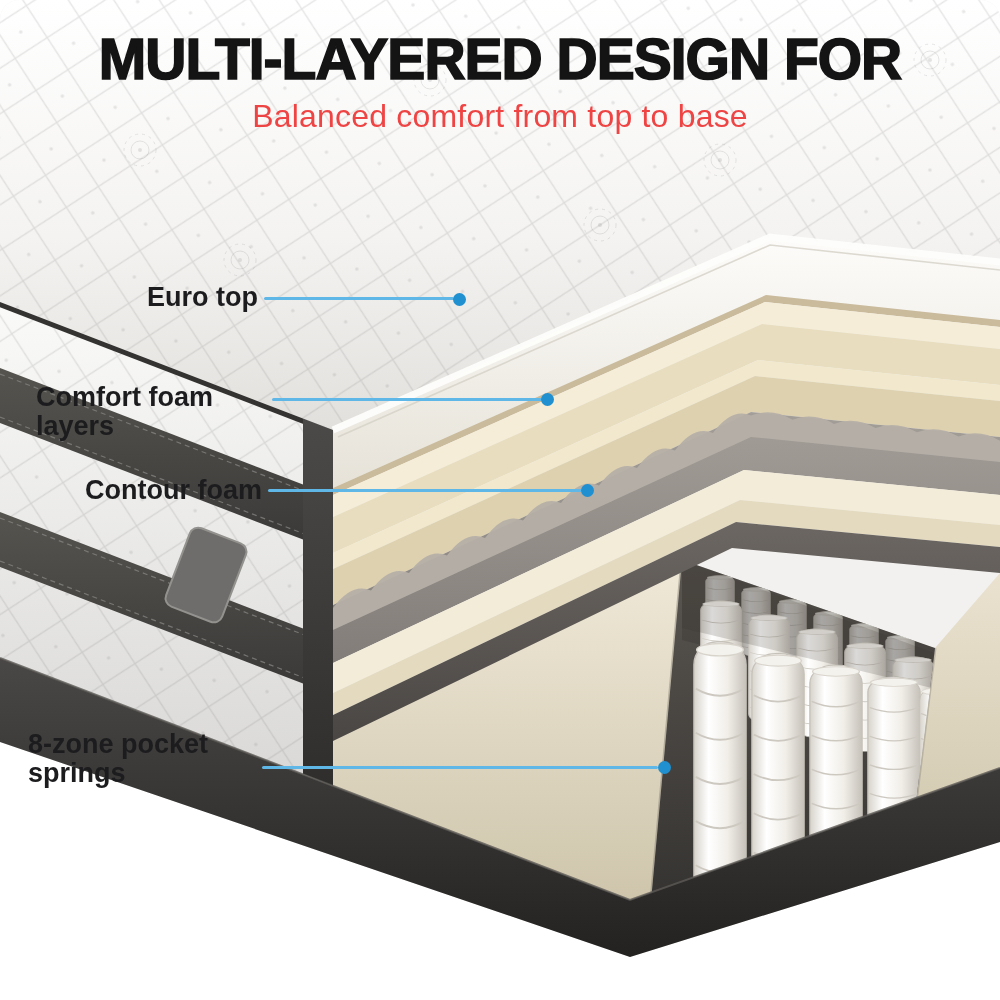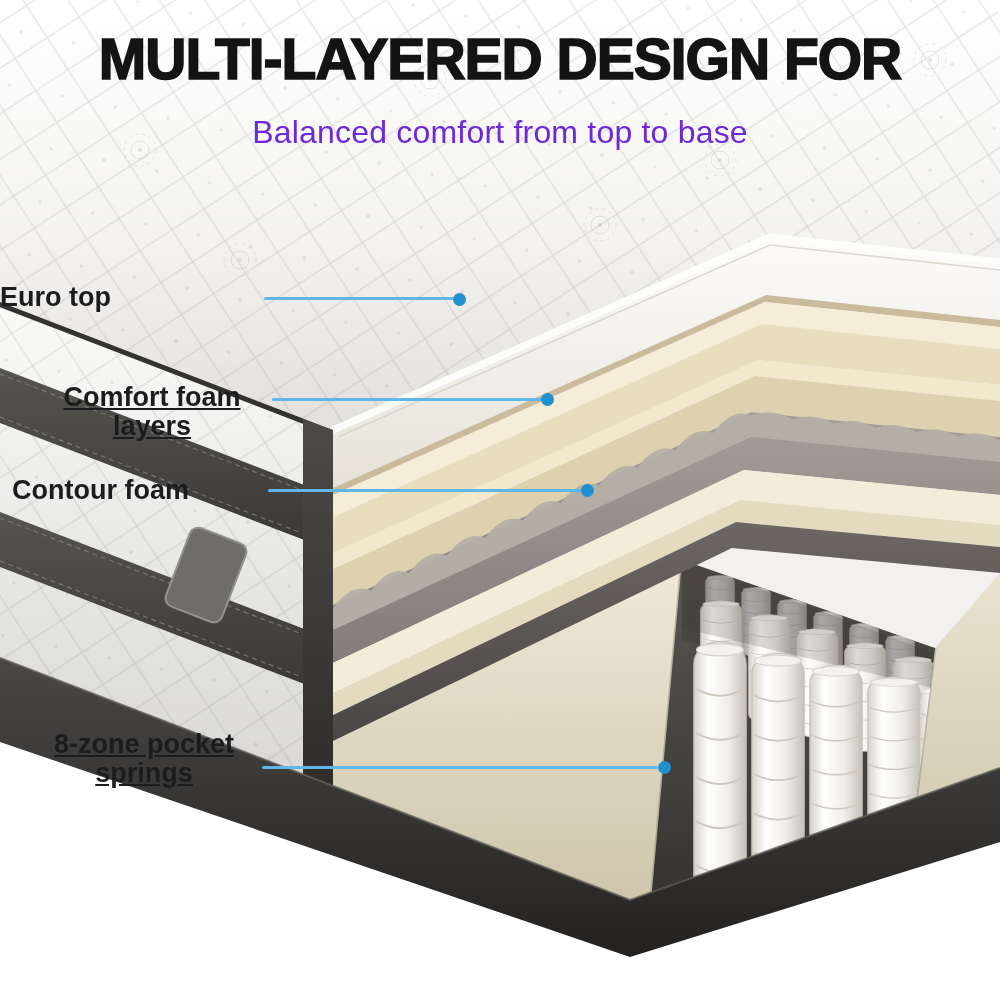--- a/index.html
+++ b/index.html
@@ -2,25 +2,25 @@
 <html style="--accent-line: #5fb7e8; --accent-dot: #2090d0; --title: #141414; --label: #1c1c1e; --base-dark: #2e2d2c; --foam-cream: #e8ddbe; --contour-gray: #8d8883; --fabric-white: #f7f6f4; --spring-white: #f1eee8;"><head>
 <meta charset="utf-8">
 <style>
   html,body{margin:0;padding:0;background:#ffffff;}
   .stage{position:relative;width:1000px;height:1000px;background:#fff;overflow:hidden;
          font-family:"Liberation Sans",sans-serif;border-radius:19px;}
   .illustration{position:absolute;inset:0;z-index:0;}
   .header{position:absolute;top:28px;left:0;right:0;text-align:center;z-index:2;}
   .title-line{font-size:57px;line-height:62px;font-weight:700;color:var(--title,#141414);
               letter-spacing:-1px;-webkit-text-stroke:1.6px var(--title,#141414);}
-  .subtitle{margin-top:24px;font-size:32px;font-weight:400;color:#6d28d9;letter-spacing:.2px;}
+  .subtitle{margin-top:8px;font-size:32px;font-weight:400;color:#ef4444;letter-spacing:.2px;}
   .callout-label{position:absolute;z-index:3;font-size:27px;font-weight:600;line-height:1.08;
                  color:var(--label,#1c1c1e);}
-  .align-right{}
-  .align-center{text-align:center;text-decoration:underline;}
+  .align-right{text-align:right;}
+  .align-center{text-align:left;}
   .callout-line{position:absolute;z-index:3;height:3px;border-radius:2px;
                 background:var(--accent-line,#5fb7e8);}
   .callout-dot{position:absolute;z-index:3;width:13px;height:13px;border-radius:50%;
                background:var(--accent-dot,#2090d0);}
 </style>
 </head>
 <body>
 
 <div class="stage">
 
@@ -206,21 +206,21 @@
   </div>
 
   <div class="callout-label align-right" style="left:0;top:283px;width:258px;">Euro top</div>
   <div class="callout-line" style="left:264px;top:297px;width:190px;"></div>
   <div class="callout-dot" style="left:453px;top:293px;"></div>
 
   <div class="callout-label align-center" style="left:36px;top:383px;width:232px;">Comfort foam layers</div>
   <div class="callout-line" style="left:272px;top:398px;width:270px;"></div>
   <div class="callout-dot" style="left:541px;top:393px;"></div>
 
-  <div class="callout-label align-right" style="left:12px;top:476px;width:262px;">Contour foam</div>
+  <div class="callout-label align-right" style="left:0;top:476px;width:262px;">Contour foam</div>
   <div class="callout-line" style="left:268px;top:489px;width:314px;"></div>
   <div class="callout-dot" style="left:581px;top:484px;"></div>
 
   <div class="callout-label align-center" style="left:28px;top:730px;width:232px;">8-zone pocket springs</div>
   <div class="callout-line" style="left:262px;top:766px;width:396px;"></div>
   <div class="callout-dot" style="left:658px;top:761px;"></div>
 
 </div>
 
 </body></html>

